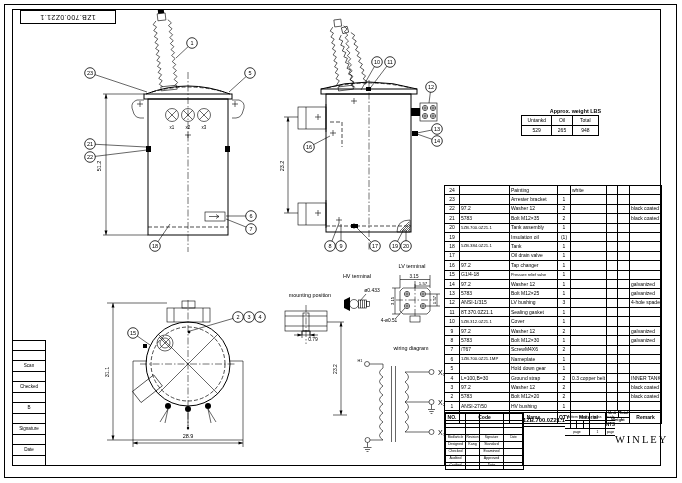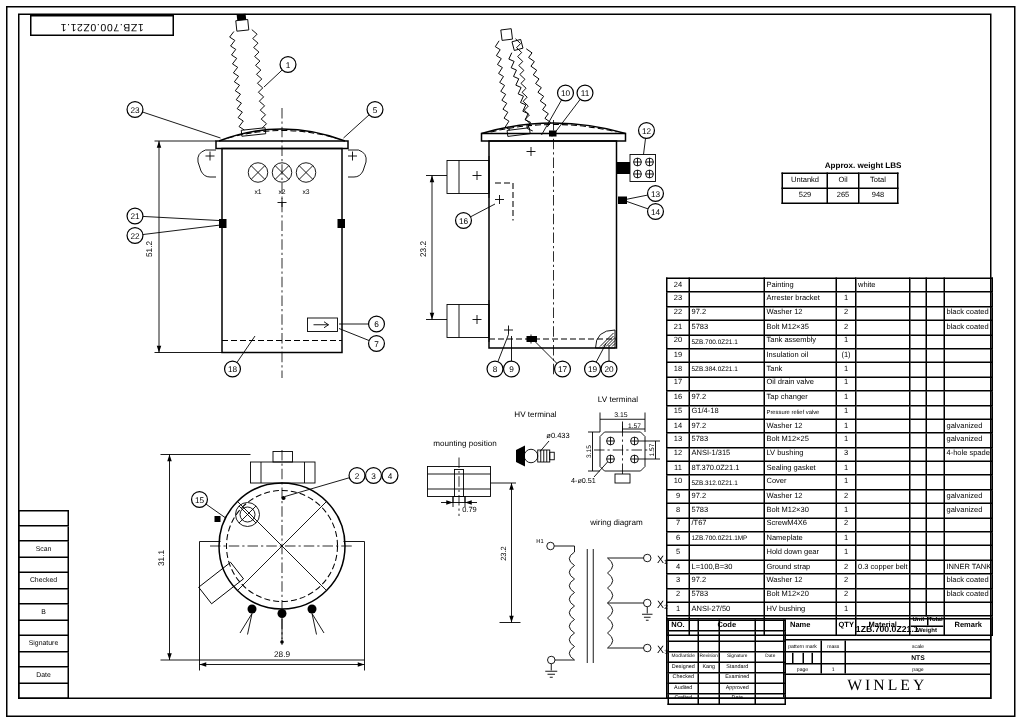--- a/index.html
+++ b/index.html
@@ -33,21 +33,21 @@
   .wtwrap .r1 span+span{border-left:.5px solid #000}
   .wtwrap .r2{flex:1;text-align:center;font-size:4px}
   #title-block{left:444px;top:412px;width:217px;height:54px;border:.8px solid #000;box-sizing:border-box;display:flex}
   .tb-left{width:78px;border-right:.6px solid #000;box-sizing:border-box;display:flex;flex-direction:column}
   .tb-left table{width:100%;height:100%}
   .tb-left td{font-size:3.6px;height:6px;text-align:center;padding:0}
   .tb-mid{width:79px;border-right:.6px solid #000;box-sizing:border-box;display:flex;flex-direction:column}
   .tb-model{height:15px;border-bottom:.6px solid #000;display:flex;align-items:center;justify-content:center;font-size:8px;white-space:nowrap}
   .tb-product{height:15px;border-bottom:.6px solid #000;display:flex;align-items:center;justify-content:center;font-size:9px;white-space:nowrap}
   .tb-spec{flex:1;display:flex;flex-direction:column;align-items:center;justify-content:center;font-size:5.6px;line-height:1.25;text-align:center}
-  .tb-right{flex:1;display:flex;flex-direction:column}
+  .tb-right{flex:1;display:flex;flex-direction:row}
   .tb-dn{height:13px;border-bottom:.6px solid #000;display:flex;align-items:center;justify-content:center;font-size:5.8px;font-weight:bold;white-space:nowrap}
   .tb-meta{height:22px;border-bottom:.6px solid #000;display:flex;flex-direction:column}
   .tb-meta .mrow{display:flex;flex:1}
   .tb-meta .mrow>div{border-right:.5px solid #000;display:flex;align-items:center;justify-content:center;font-size:3.4px;overflow:hidden}
   .tb-meta .mrow>div:last-child{border-right:none}
   .tb-meta .mrow+.mrow>div{border-top:.5px solid #000}
   .mc1{width:24px}.mc2{width:15px}.mc3{flex:1}
   .minigrid{display:flex;width:100%;height:100%}
   .minigrid i{flex:1;border-right:.4px solid #000}
   .minigrid i:last-child{border-right:none}

